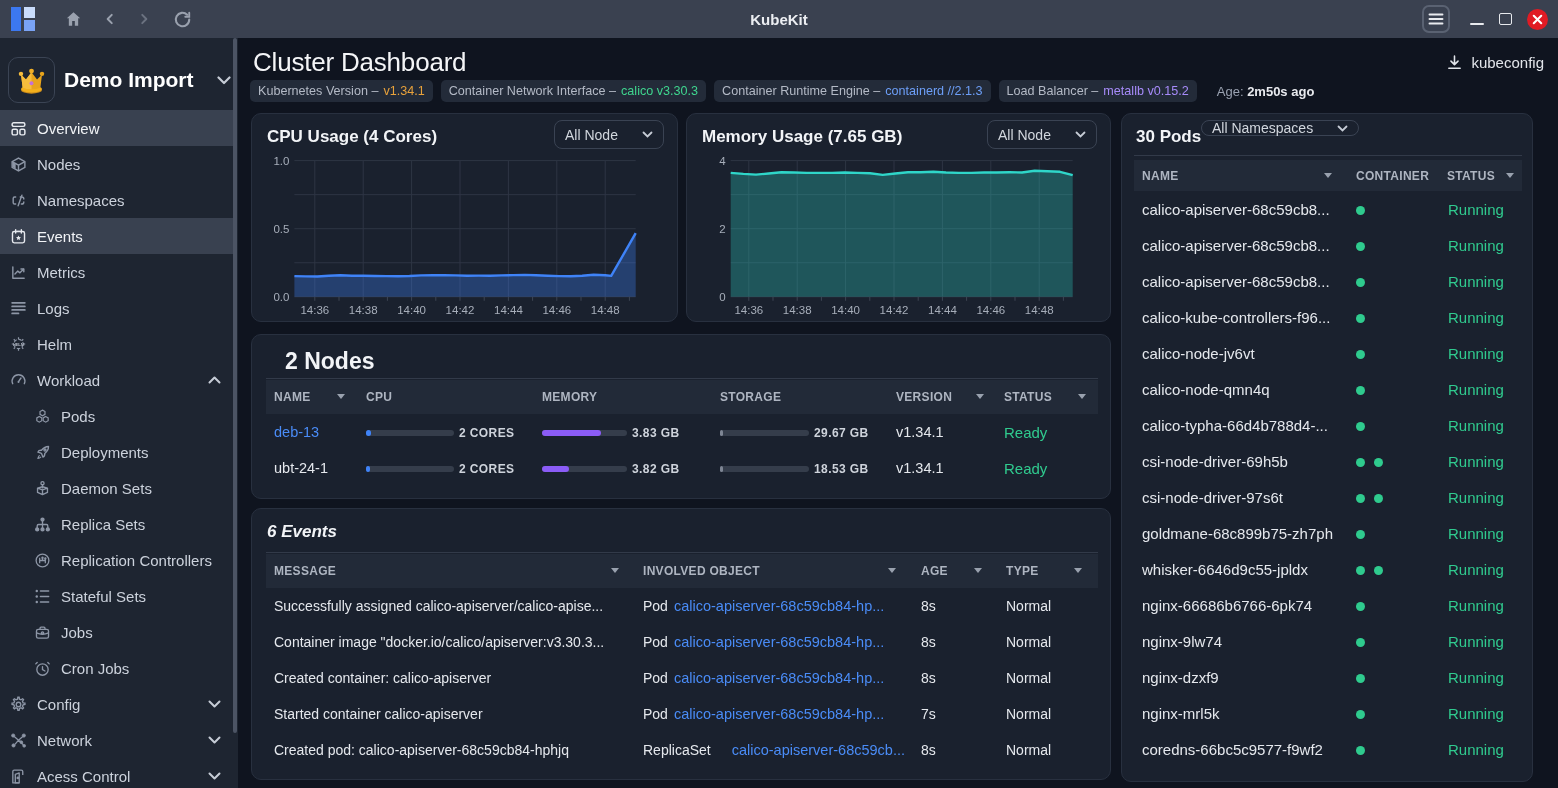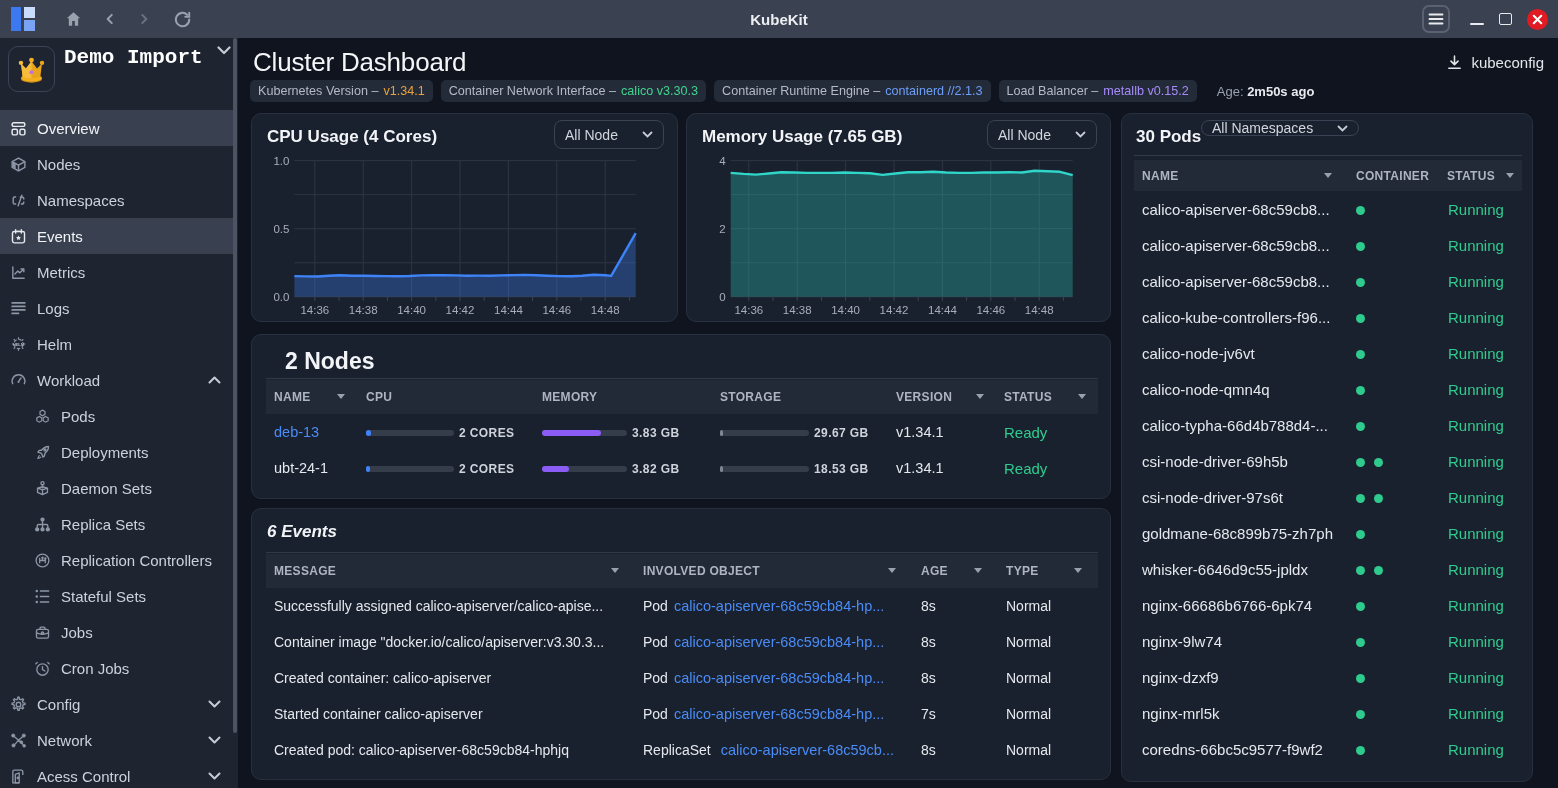--- a/index.html
+++ b/index.html
@@ -8,21 +8,21 @@
   
   .titlebar { position:absolute; left:0; top:0; width:1558px; height:38px;
     background:#3a4150; display:flex; align-items:center; }
   .tb-left { display:flex; align-items:center; gap:0; position:absolute; left:0; top:0; height:38px; }
   .tb-title { position:absolute; left:0; right:0; top:0; height:38px; display:flex;
     align-items:center; justify-content:center; color:#eceef2; font-size:15px; font-weight:700; }
   .tb-right { position:absolute; right:8px; top:0; height:38px; display:flex; align-items:center; gap:14px; }
   
   .sidebar { position:absolute; left:0; top:38px; width:238px; height:750px; background:#1e2531; }
   .sb-scroll { position:absolute; right:1px; top:0; width:4px; height:695px; background:#4c5464; border-radius:2px; }
-  .cluster-head { height:76px; display:flex; align-items:flex-start; padding-left:8px; padding-top:8px; position:relative;font-family:Liberation Mono, monospace; }
+  .cluster-head { height:76px; display:flex; align-items:center; padding-left:8px; padding-top:8px; position:relative; }
   .crownbox { width:47px; height:46px; border:1px solid #3b4454; border-radius:10px;
     display:flex; align-items:center; justify-content:center; }
   .cluster-name { margin-left:9px; color:#fff; font-size:21px; font-weight:700; }
   .cluster-chev { position:absolute; right:7px; color:#c6ccd6; }
   .nav { position:absolute; top:72px; left:0; width:233px; }
   .nav-item { height:36px; display:flex; align-items:center; padding-left:10px;
     color:#ccd2dc; font-size:15px; position:relative; }
   .nav-item.hl { background:#394150; color:#f2f4f7; }
   .nav-item .ic { width:17px; height:17px; margin-right:10px; flex:0 0 17px; display:flex; align-items:center; }
   .nav-item.sub { padding-left:34px; }
@@ -471,21 +471,21 @@
           <td><span style="padding-left:8px">Normal</span></td>
         </tr>
         <tr>
           <td><span style="padding-left:8px">Started container calico-apiserver</span></td>
           <td><span style="padding-left:8px">Pod</span><a class="link" style="margin-left:6px">calico-apiserver-68c59cb84-hp...</a></td>
           <td><span style="padding-left:8px">7s</span></td>
           <td><span style="padding-left:8px">Normal</span></td>
         </tr>
         <tr>
           <td><span style="padding-left:8px">Created pod: calico-apiserver-68c59cb84-hphjq</span></td>
-          <td><span style="padding-left:8px">ReplicaSet</span><a class="link" style="margin-left:10px">calico-apiserver-68c59cb...</a></td>
+          <td><span style="padding-left:8px">ReplicaSet</span><a class="link" style="margin-left:21px">calico-apiserver-68c59cb...</a></td>
           <td><span style="padding-left:8px">8s</span></td>
           <td><span style="padding-left:8px">Normal</span></td>
         </tr>
       </tbody>
         </table>
     </div>
   </div>
 
   <div class="card card-pods" id="podscard">
     <div class="sect-title" style="position:absolute;left:14px;top:13px;font-size:17px;">30 Pods</div>

